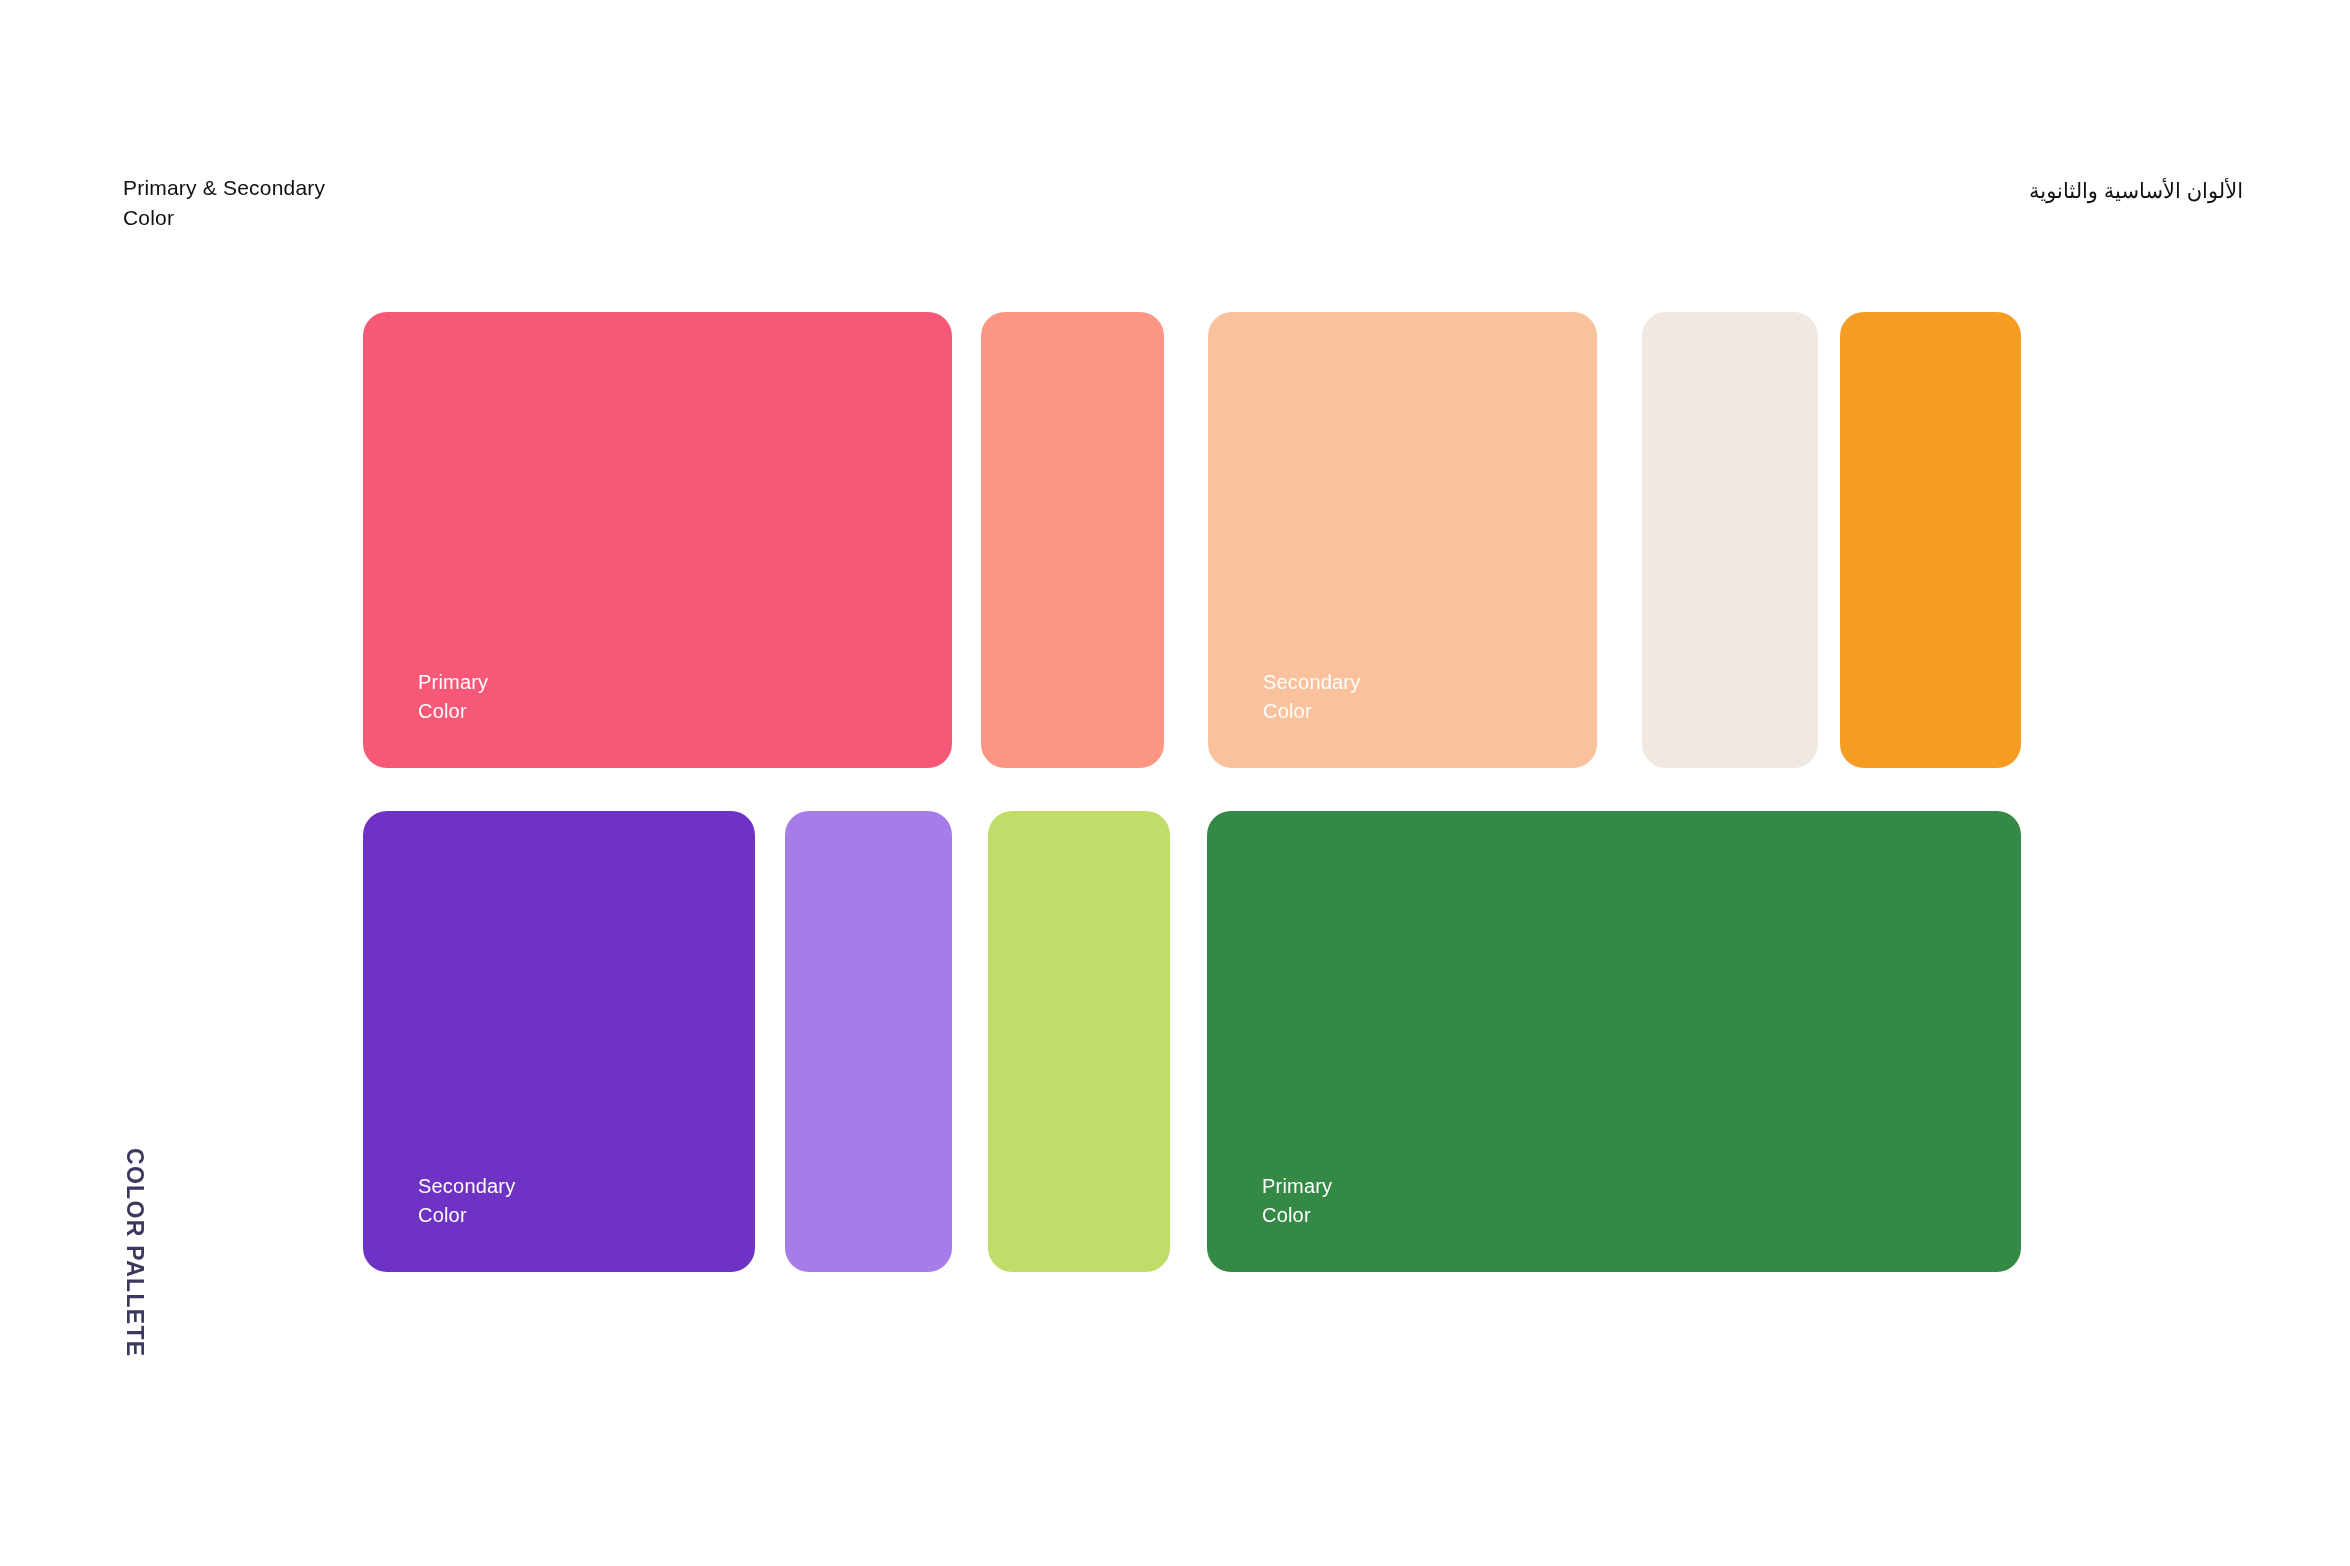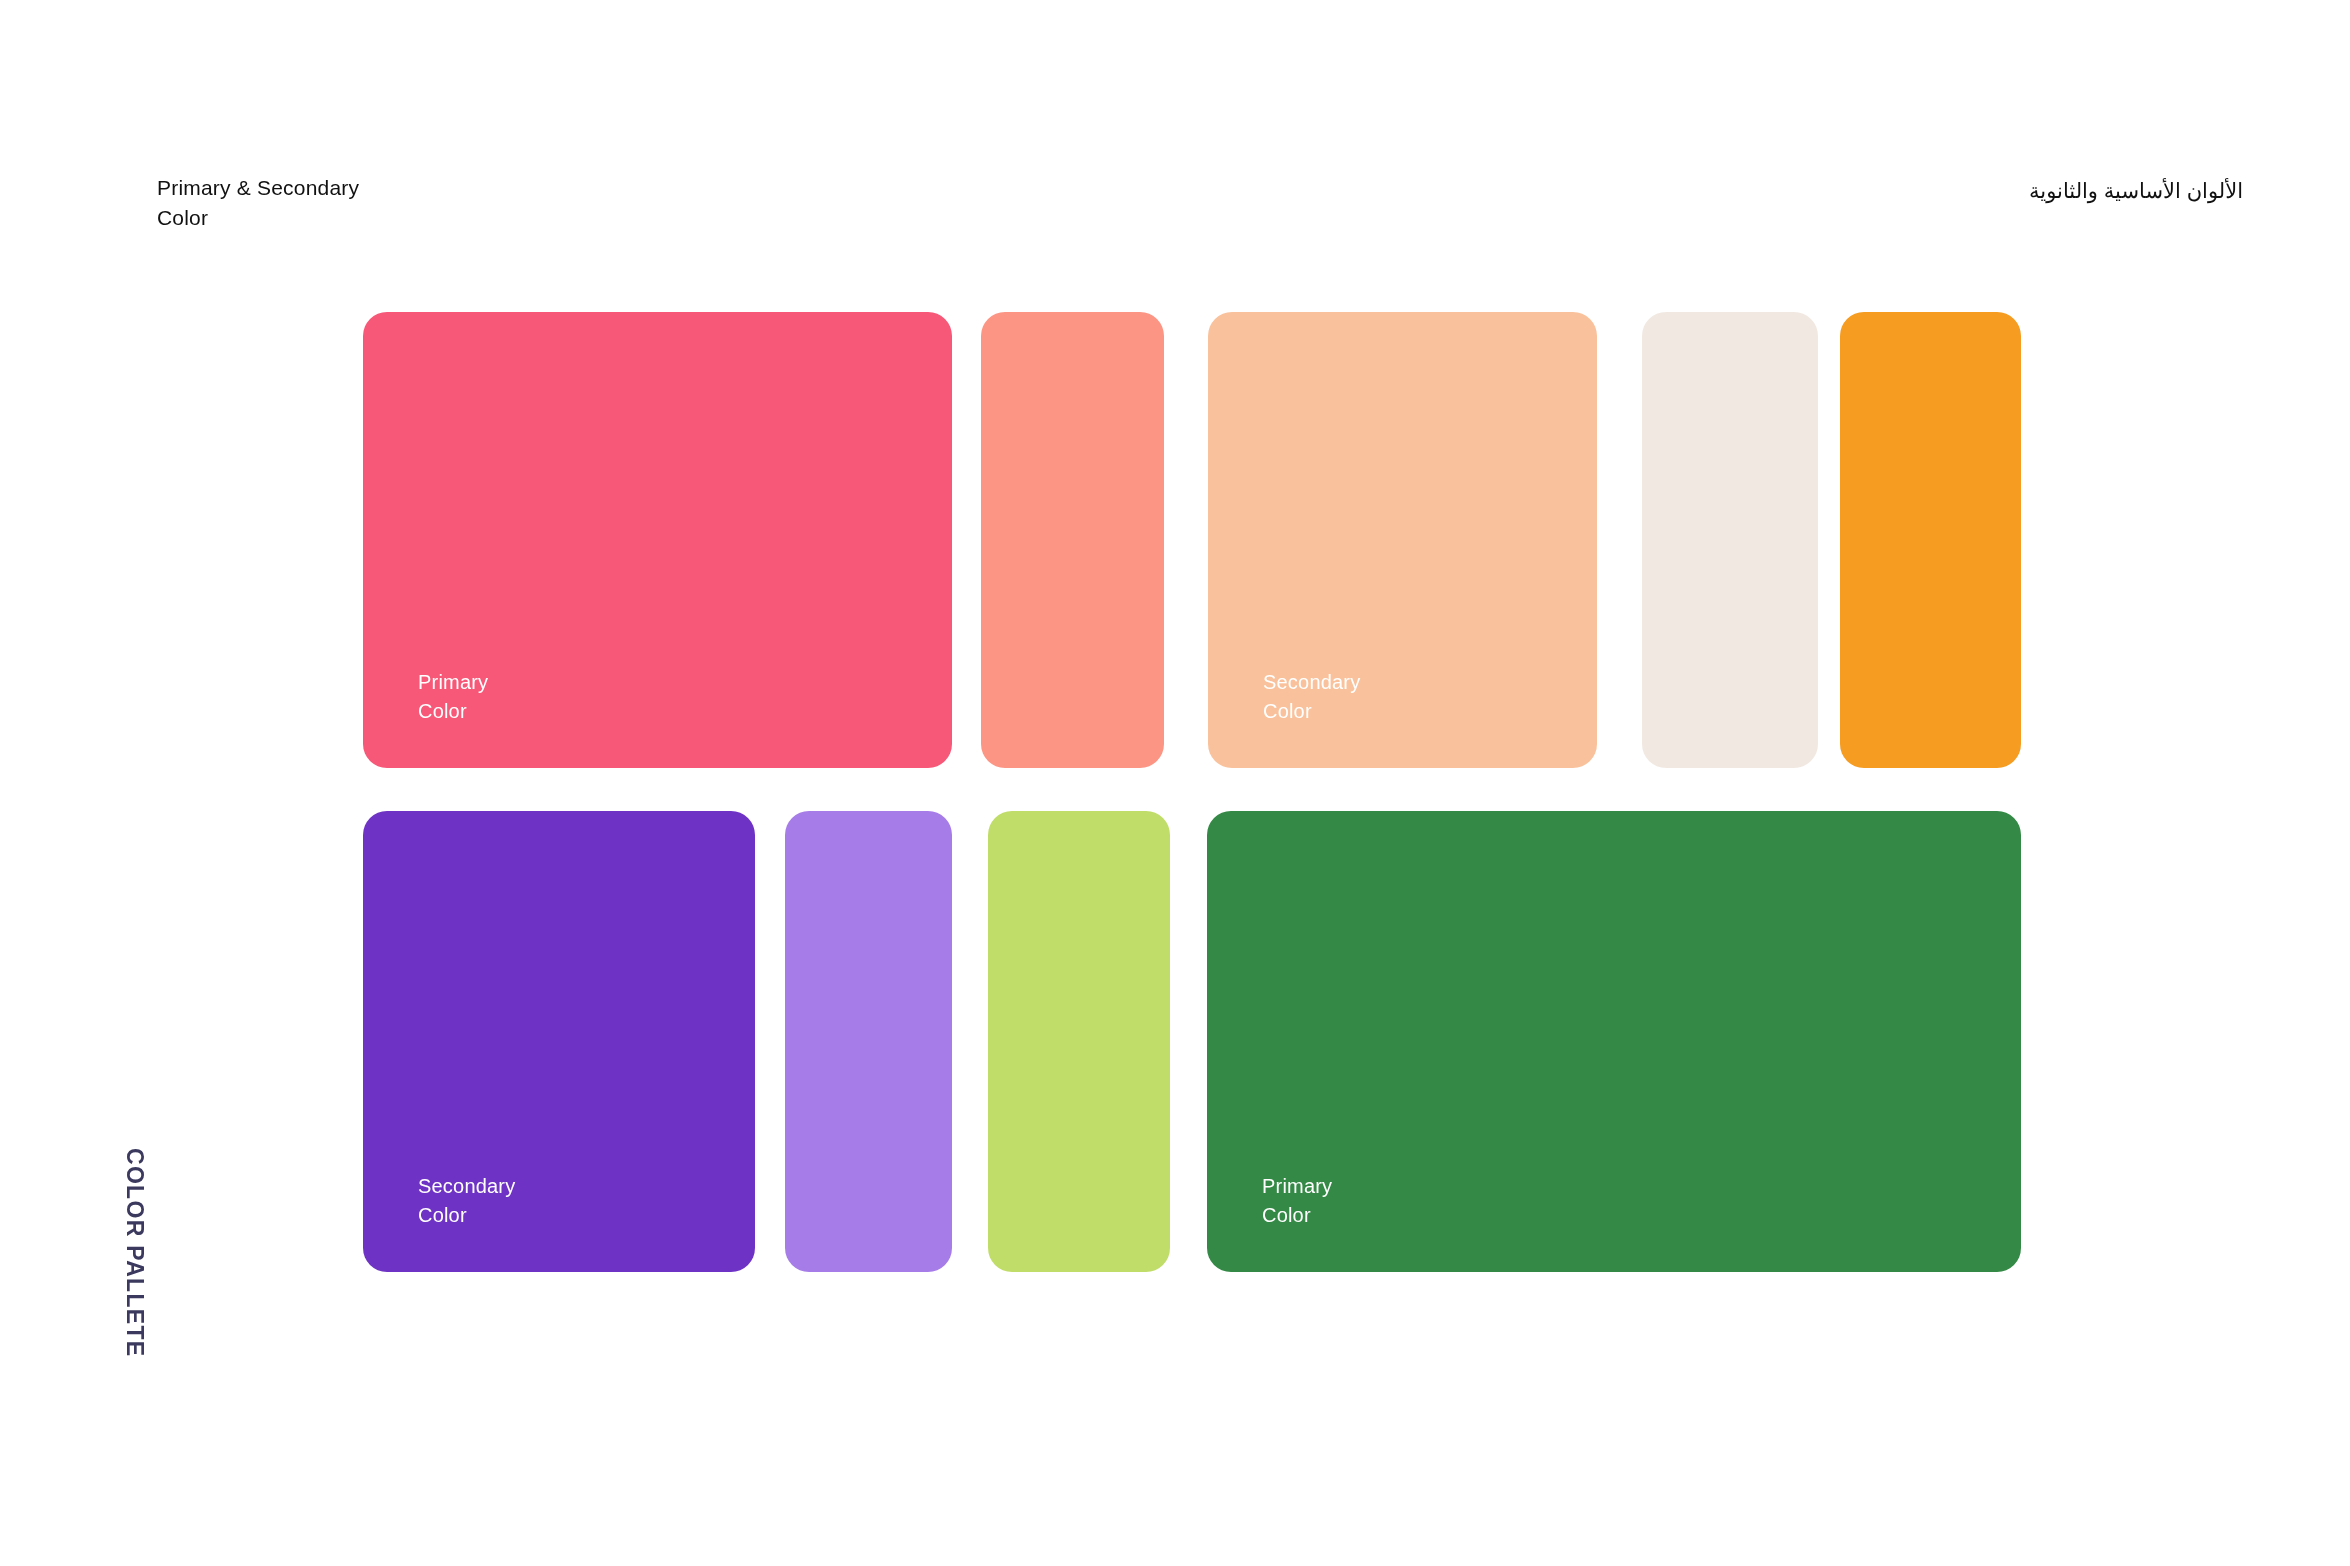--- a/index.html
+++ b/index.html
@@ -20,21 +20,20 @@
   .header-left {
     position: absolute;
     left: 123px;
     top: 173px;
     font-size: 21px;
     line-height: 1.42;
     font-weight: 400;
     letter-spacing: 0.2px;
     color: #111111;
     white-space: pre-line;
-    margin-left: 34px;
   }
   .header-right {
     position: absolute;
     right: 108px;
     top: 176px;
     font-size: 21px;
     line-height: 1.4;
     font-weight: 400;
     color: #111111;
     direction: rtl;

